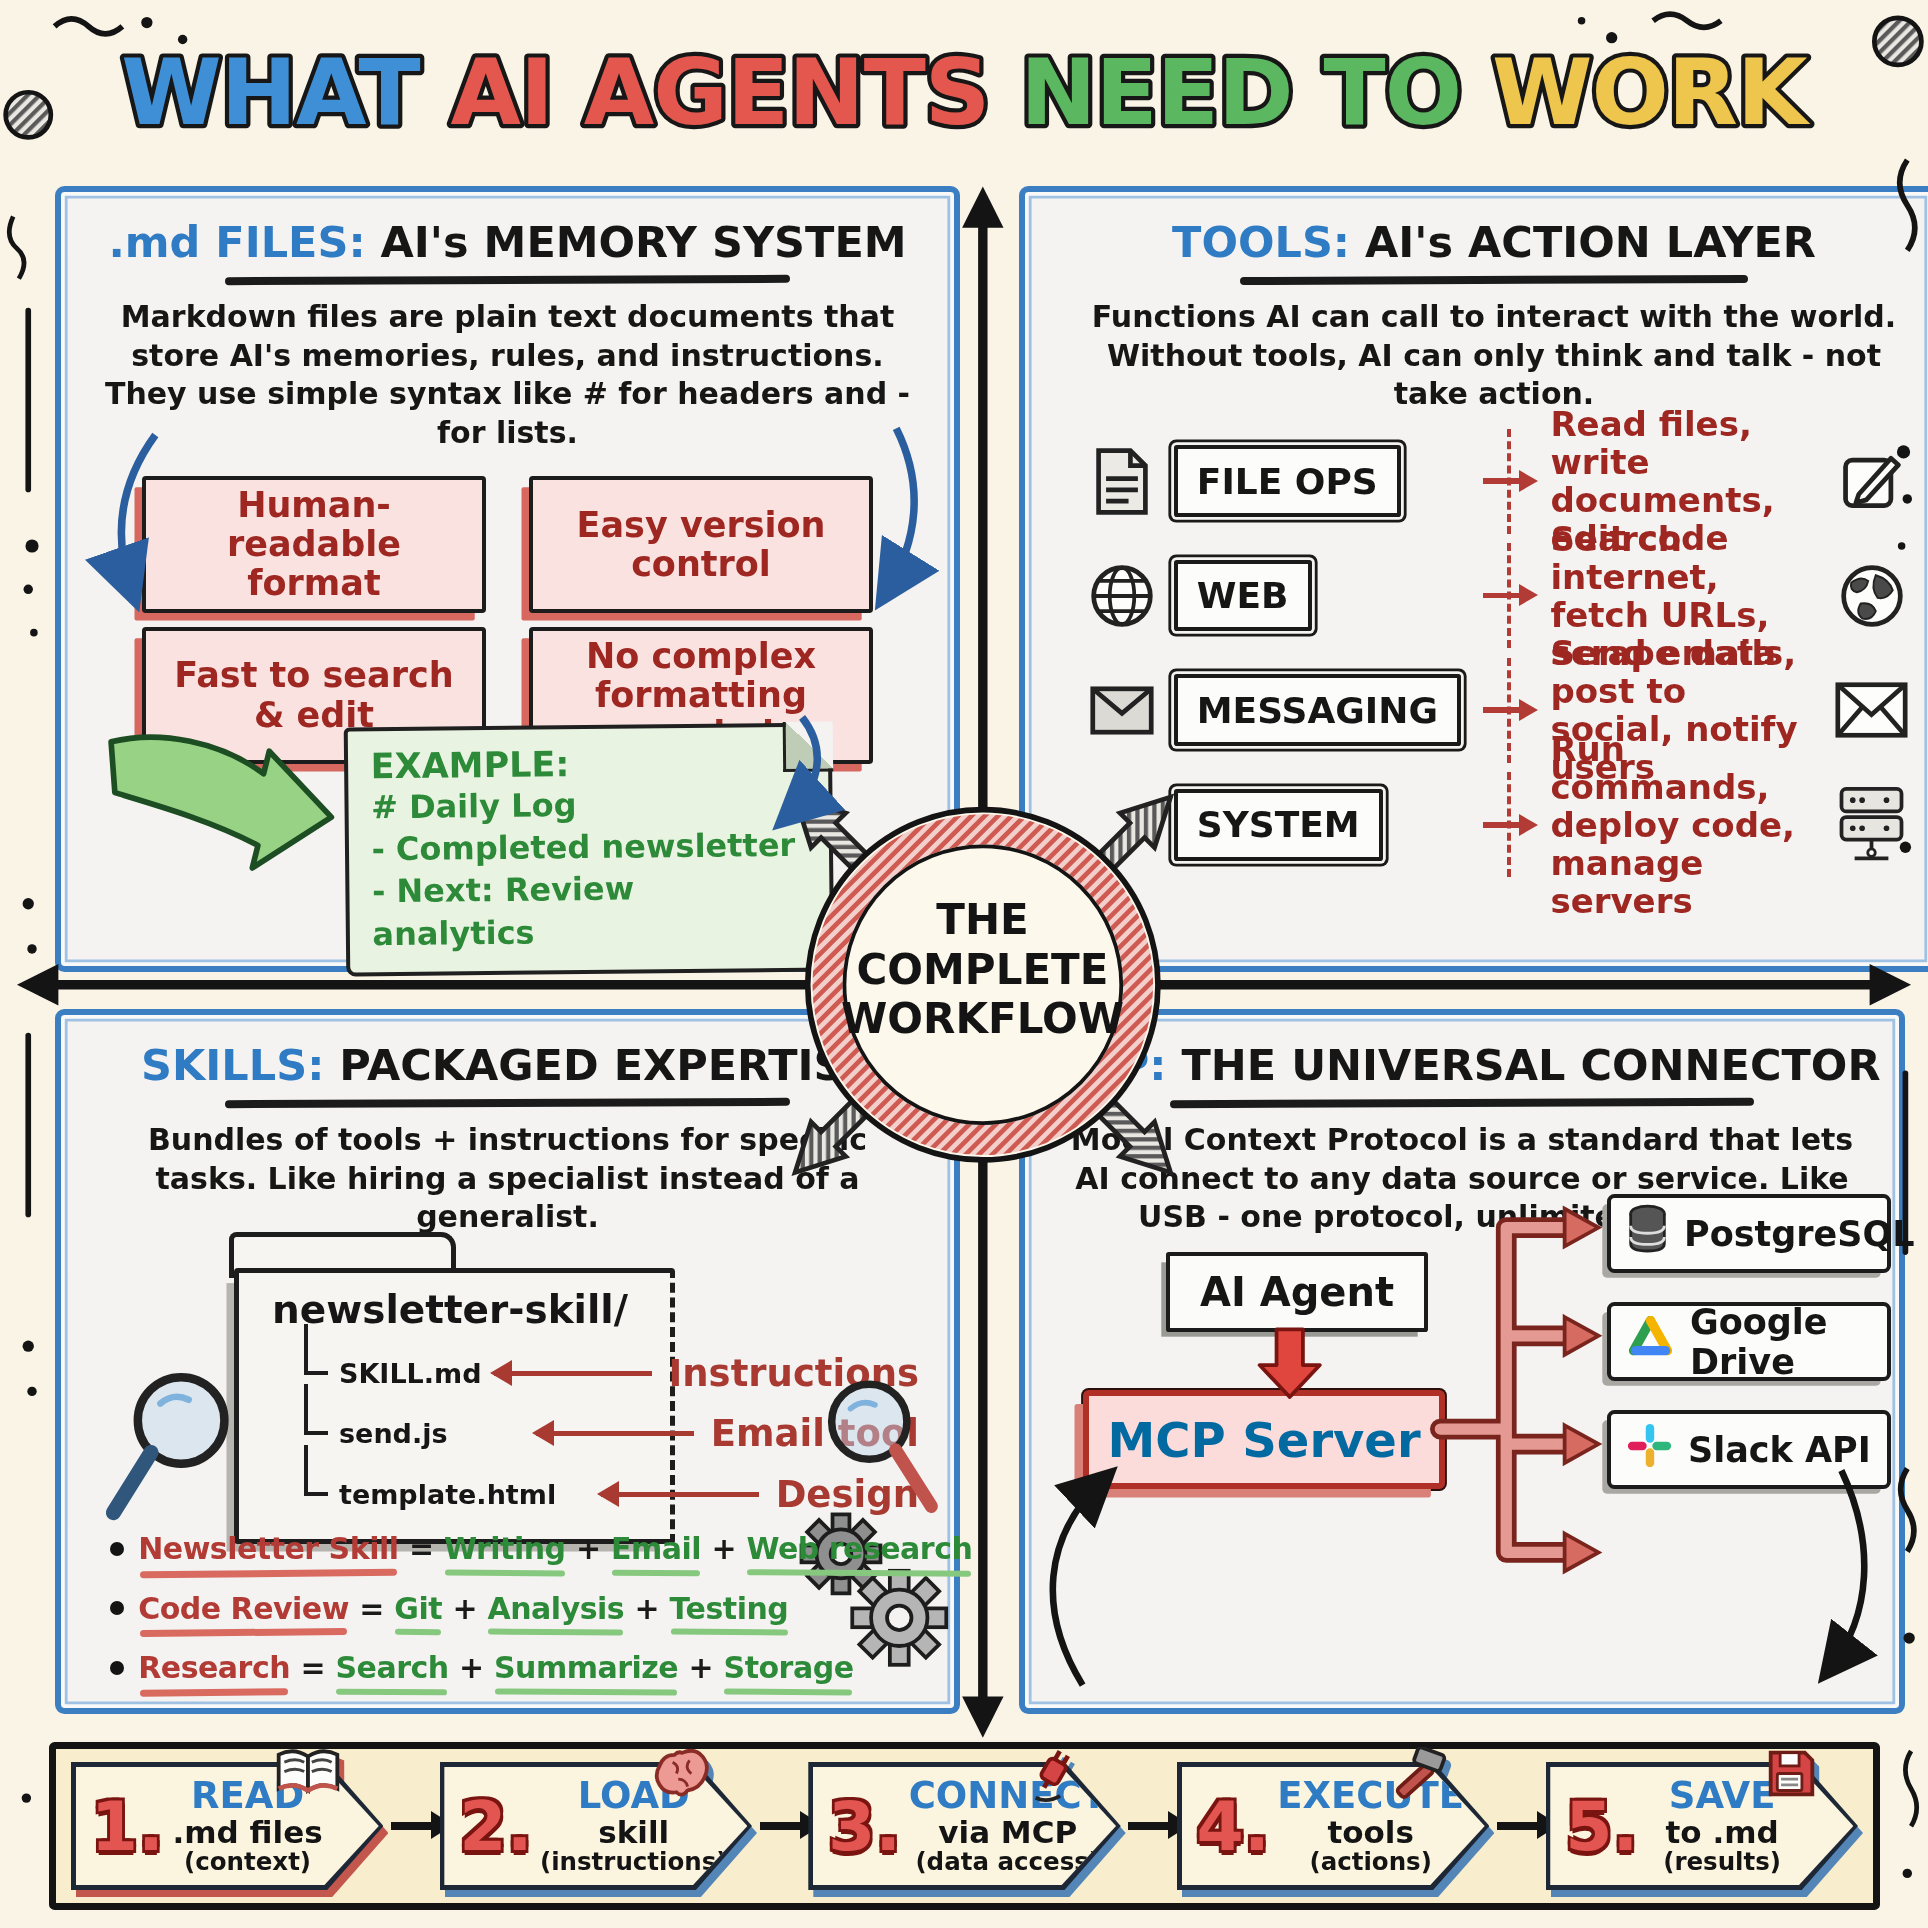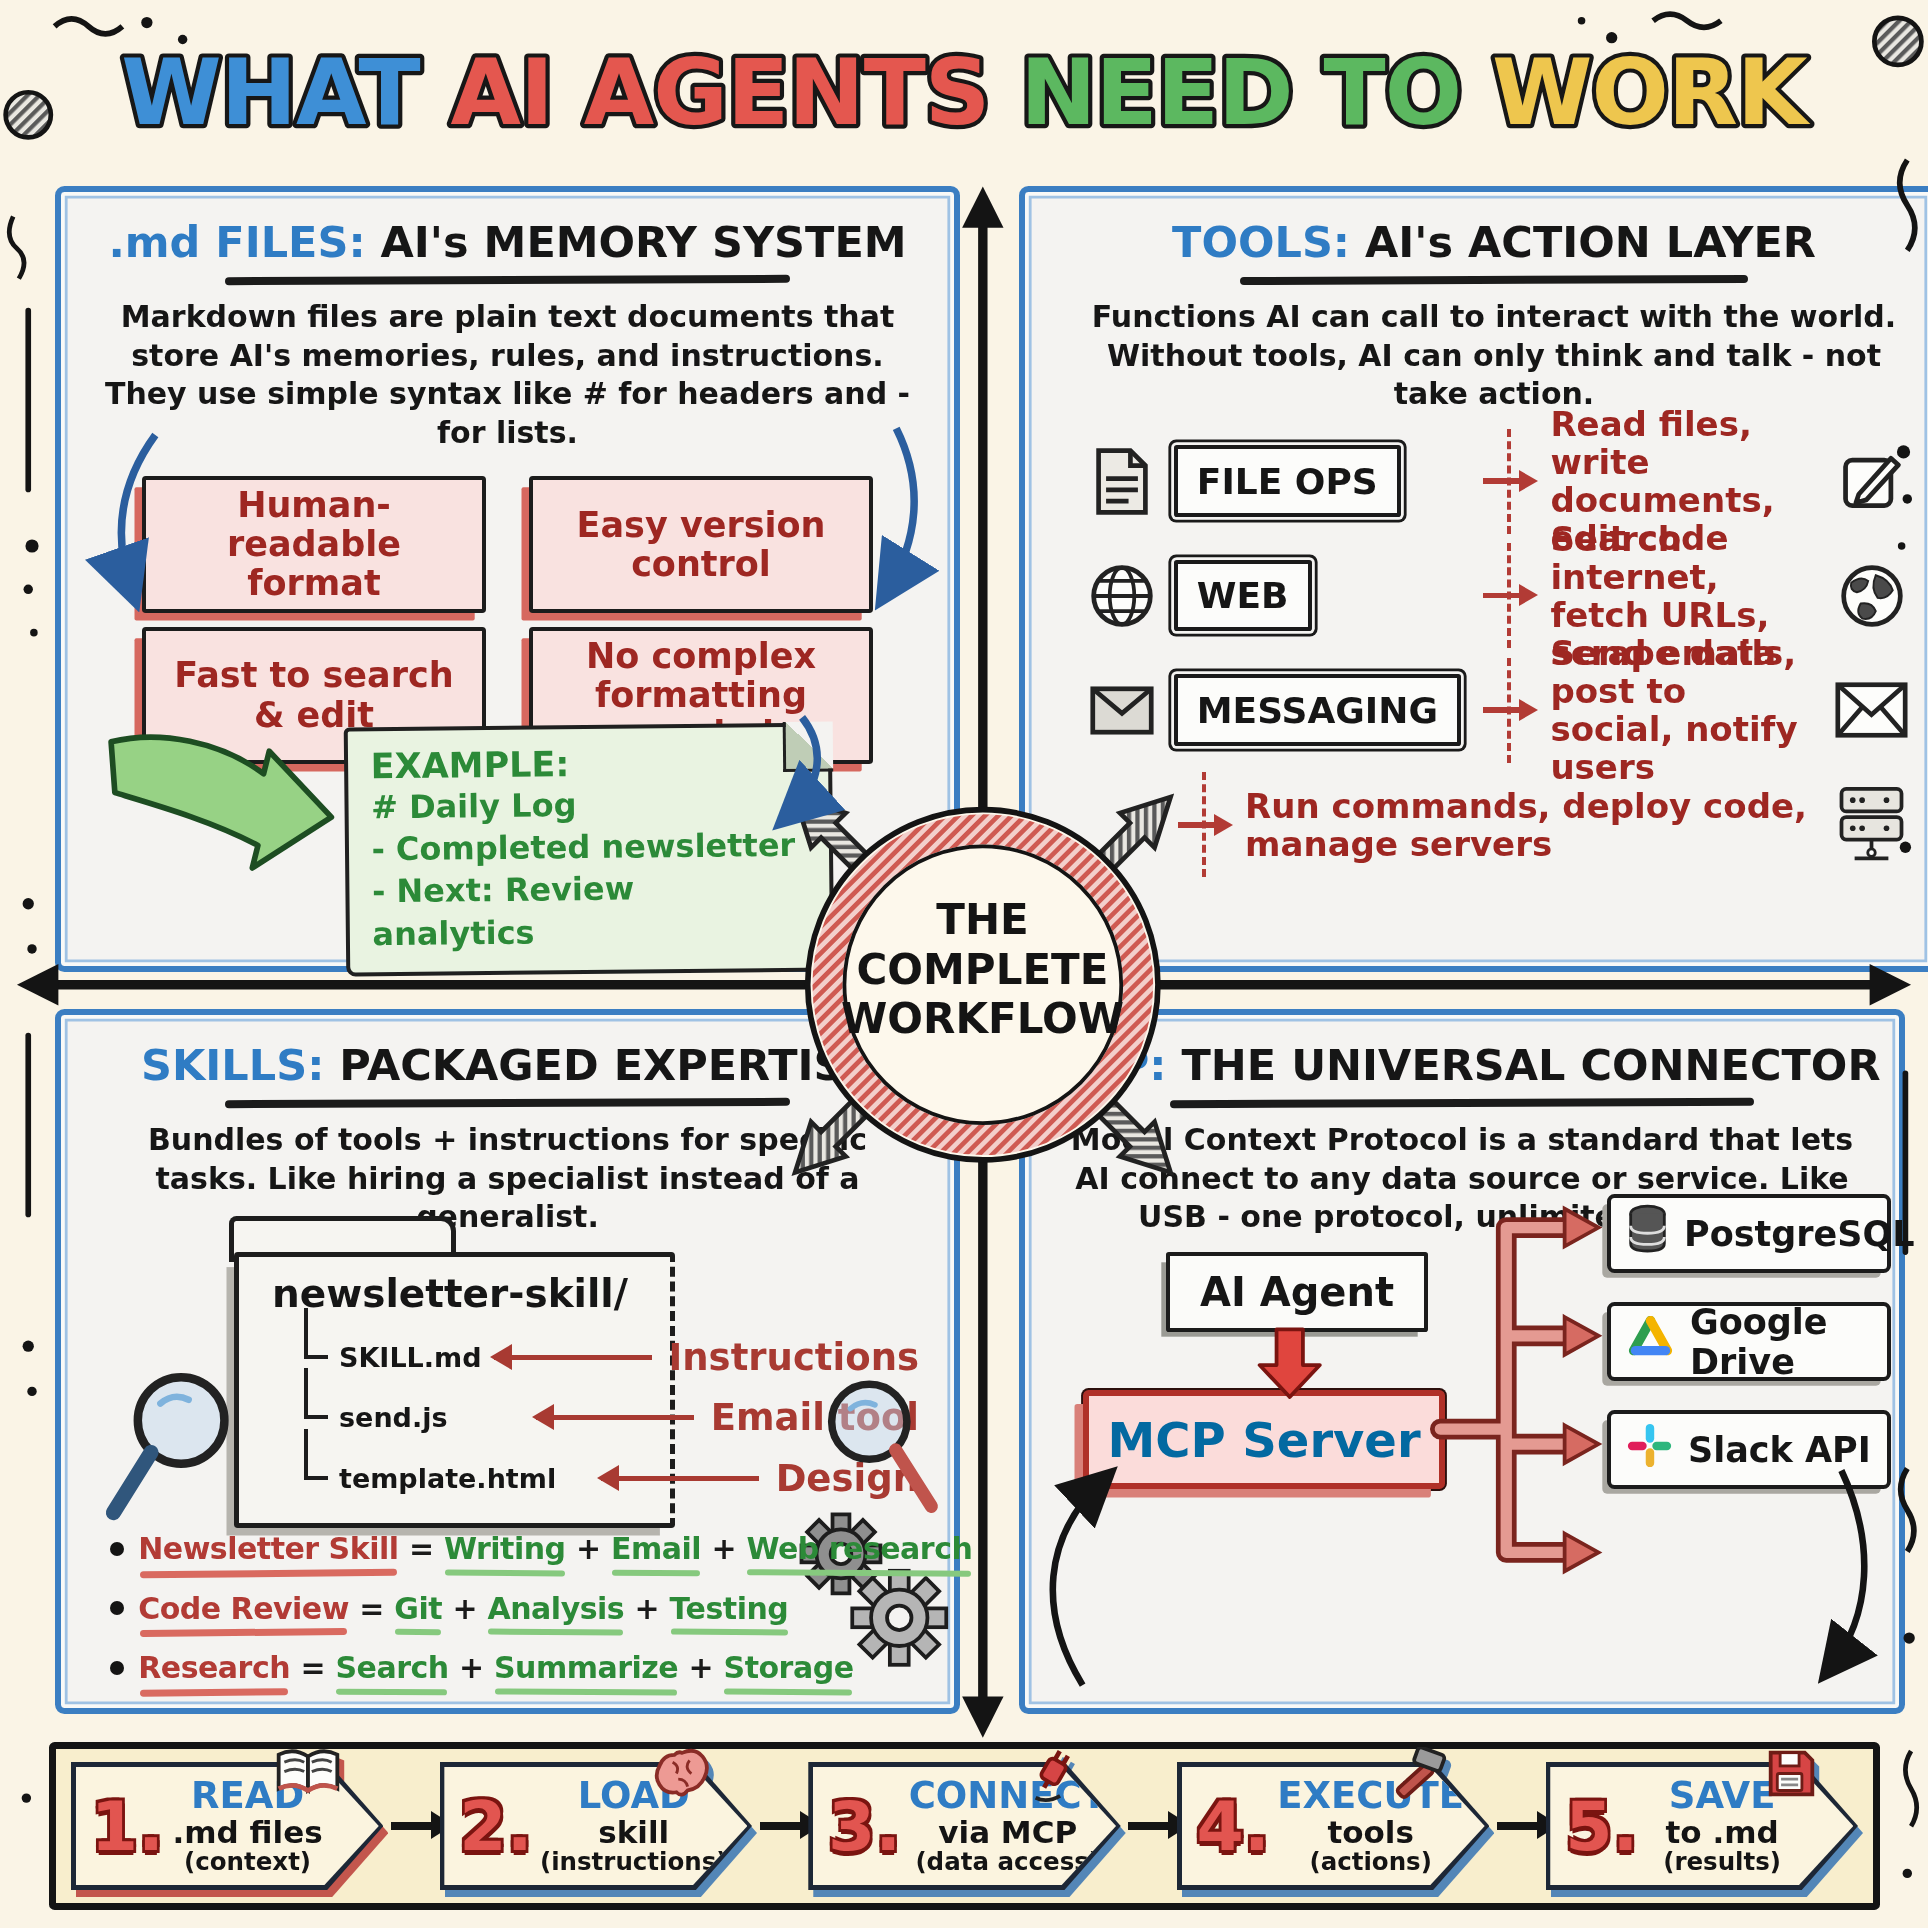--- a/index.html
+++ b/index.html
@@ -46,21 +46,21 @@
   .tlabel{border:4.7px solid #1a1a1a;box-shadow:0 0 0 2.8px #f4f3f1,0 0 0 5.6px #1a1a1a;
     background:#fcfcfa;border-radius:2.8px;font-size:36px;font-weight:bold;
     padding:11.3px 19px;white-space:nowrap;}
   .tsep{flex:0 0 60px;height:105px;position:relative;}
   .tsep .dash{position:absolute;left:28px;top:0;bottom:0;border-left:4.7px dashed #b23b35;}
   .tsep .arr{position:absolute;top:calc(50% - 2.8px);left:3.8px;width:38px;height:5.6px;background:#b23b35;}
   .tsep .arr::after{content:"";position:absolute;right:-17px;top:-8.5px;
     border-left:19px solid #b23b35;border-top:11.3px solid transparent;border-bottom:11.3px solid transparent;}
   .tdesc{color:#9e2722;font-weight:bold;font-size:34px;line-height:1.12;flex:1;}
   
-  .folder-wrap{position:absolute;left:113px;top:237px;width:753px;height:269px;}
+  .folder-wrap{position:absolute;left:113px;top:253px;width:753px;height:269px;}
   .folder-tab{position:absolute;left:55px;top:-36px;width:217px;height:41px;
     border:5.6px solid #1d1d1d;border-bottom:none;border-radius:7.5px 15px 0 0;background:#f6f5f1;}
   .folder-bg{position:absolute;left:60px;top:0;width:431px;height:266px;
     border:5.6px solid #1d1d1d;border-right-style:dashed;border-radius:3.8px;background:#f6f5f1;
     box-shadow:-11.3px 11.3px 0 -3.8px #b6b4ae;}
   .froot{position:absolute;left:98px;top:19px;font-size:39px;font-weight:bold;}
   .frow{position:absolute;left:124px;width:621px;height:53px;display:flex;align-items:center;}
   .frow.f0{top:79px}.frow.f1{top:139px}.frow.f2{top:200px}
   .fname{font-size:27px;font-weight:bold;width:275px;position:relative;padding-left:41px;white-space:nowrap;}
   .fname::before{content:"";position:absolute;left:5.6px;top:-34px;height:calc(50% + 34px);width:4.7px;background:#1d1d1d;}
@@ -219,20 +219,23 @@
       <span class="tdesc">Send emails, post to social, notify users</span>
       <span class="ticon">
         <svg width="75" height="58" viewBox="0 0 80 62">
             <rect x="4" y="4" width="72" height="54" fill="#fdfdfb" stroke="#222" stroke-width="5"></rect>
             <path d="M4 4 L40 36 L76 4 M4 58 L30 28 M76 58 L50 28" fill="none" stroke="#222" stroke-width="5"></path>
           </svg>
         </span>
     </div>
     <div class="trow">
       <span class="ticon"></span>
+      <span class="tlabelwrap">
+          <span class="tlabel">SYSTEM</span>
+        </span>
       <span class="tsep">
           <span class="dash"></span>
           <span class="arr"></span>
         </span>
       <span class="tdesc">Run commands, deploy code, manage servers</span>
       <span class="ticon">
         <svg width="75" height="79" viewBox="0 0 80 84">
             <rect x="8" y="4" width="64" height="24" rx="5" fill="#e7e5df" stroke="#222" stroke-width="4"></rect>
             <rect x="8" y="34" width="64" height="24" rx="5" fill="#e7e5df" stroke="#222" stroke-width="4"></rect>
             <circle cx="20" cy="16" r="3" fill="#222"></circle>

